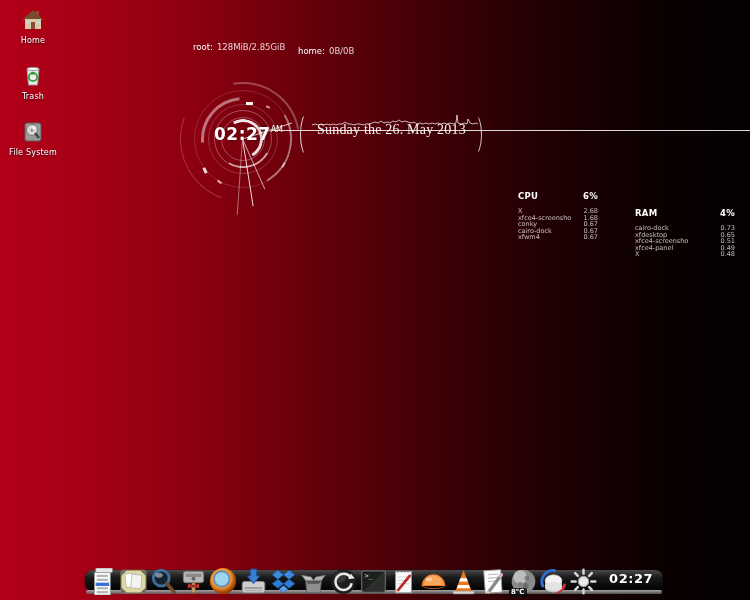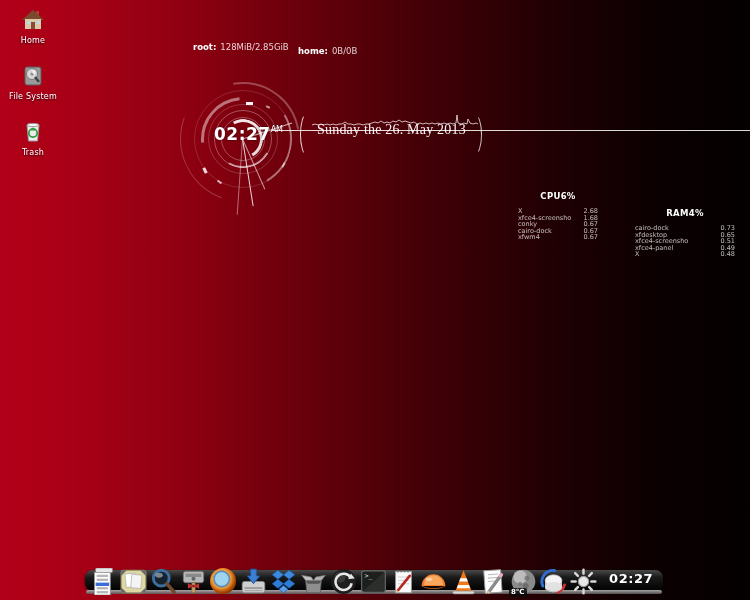--- a/index.html
+++ b/index.html
@@ -8,37 +8,37 @@
     font-family:"DejaVu Sans","Liberation Sans",sans-serif;
     background:linear-gradient(to right,#b20019 0%,#a80016 10%,#8e0011 25%,#64000a 42%,#3f0006 58%,#1f0003 74%,#0b0001 88%,#040000 100%);
   }
   
   .dicon-col{position:absolute;left:4px;top:8px;width:58px;}
   .desk-item{width:58px;text-align:center;margin-bottom:19px;}
   .desk-item .ig{display:inline-block;width:24px;height:24px;}
   .desk-label{display:block;margin-top:0;font-size:8px;color:#fff;text-shadow:0 1px 2px rgba(0,0,0,.8);letter-spacing:.2px;}
   
   .diskline{position:absolute;color:#fff;font-size:8.5px;}
-  .diskline b{font-weight:bold;margin-right:4px;padding-left:36px;}
+  .diskline b{font-weight:normal;margin-right:4px;padding-left:36px;}
   .diskline .val{color:rgba(255,255,255,.82);font-weight:normal;margin-top:12px;}
   
   .clockw{position:absolute;left:178px;top:76px;width:130px;height:128px;}
   .ring{position:absolute;border-radius:50%;box-sizing:border-box;}
   .tick{position:absolute;background:#fff;}
   .hand{position:absolute;left:64.4px;top:63px;width:1.2px;transform-origin:50% 0;background:rgba(255,255,255,.85);}
   .time-txt{position:absolute;left:214px;top:124px;color:#fff;font-size:17px;font-weight:bold;letter-spacing:.5px;text-shadow:0 0 3px rgba(0,0,0,.5);}
   .time-txt sup{font-size:8px;font-weight:normal;vertical-align:8px;letter-spacing:0;}
   .dateline{position:absolute;left:272px;top:130px;width:478px;height:1px;background:rgba(255,255,255,.85);}
   .paren-l{position:absolute;left:300px;top:113px;width:14px;height:43px;border:1.5px solid transparent;border-left-color:rgba(255,255,255,.85);border-radius:50%;box-sizing:border-box;}
   .paren-r{position:absolute;left:468px;top:114px;width:14px;height:41px;border:1.5px solid transparent;border-right-color:rgba(255,255,255,.8);border-radius:50%;box-sizing:border-box;}
   .wave{position:absolute;left:312px;top:111px;}
   .date-txt{position:absolute;left:317px;top:122px;color:rgba(255,255,255,.95);font-size:14px;letter-spacing:.2px;font-family:Liberation Serif, serif;}
   
   .statbox{position:absolute;color:#fff;}
-  .statbox .hd{display:flex;justify-content:center;font-size:8.5px;font-weight:bold;letter-spacing:.3px;}
+  .statbox .hd{display:flex;justify-content:space-between;font-size:8.5px;font-weight:bold;letter-spacing:.3px;}
   .statbox .rows{margin-top:7px;}
   .statbox .prow{display:flex;justify-content:space-between;font-size:6.5px;line-height:6.6px;color:rgba(255,255,255,.72);}
   #cpu-box{left:518px;top:191px;width:80px;}
   #ram-box{left:635px;top:208px;width:100px;}
   
   .dock{position:absolute;left:85px;top:565px;width:578px;height:35px;}
   .dock-bar{position:absolute;left:0;right:0;top:5px;height:21px;border-radius:8px;
     background:linear-gradient(180deg,#4a4a4a 0%,#1a1a1a 35%,#060606 85%);box-shadow:0 1px 3px rgba(0,0,0,.6);}
   .dock-floor{position:absolute;left:1px;right:1px;top:25px;height:4px;border-radius:2px;
     background:linear-gradient(#c0c0c0,#5a5a5a);opacity:.85;}
@@ -68,39 +68,39 @@
           <rect x="10" y="14" width="4" height="7" fill="#8a4a35"></rect>
           <rect x="6" y="13" width="3" height="3" fill="#b8dce8"></rect>
           <rect x="16" y="13" width="3" height="3" fill="#b8dce8"></rect>
         </svg>
       </span>
       <span class="desk-label">Home</span>
     </div>
     <div class="desk-item">
       <span class="ig">
         <svg viewBox="0 0 24 24">
+          <path d="M6,5 h12 l-1.5,16 h-9 Z" fill="#ececec" stroke="#9a9a9a" stroke-width="1"></path>
+          <ellipse cx="12" cy="5" rx="6" ry="1.6" fill="#f8f8f8" stroke="#9a9a9a" stroke-width="1"></ellipse>
+          <circle cx="12" cy="13" r="4.2" fill="none" stroke="#2f9e3f" stroke-width="1.8"></circle>
+          <polygon points="12,7.2 14.4,10.4 9.6,10.4" fill="#2f9e3f"></polygon>
+        </svg>
+      </span>
+      <span class="desk-label">Trash</span>
+    </div>
+    <div class="desk-item">
+      <span class="ig">
+        <svg viewBox="0 0 24 24">
           <rect x="4" y="3" width="16" height="18" rx="2" fill="#9a9a9a" stroke="#5a5a5a" stroke-width="1"></rect>
           <circle cx="11" cy="10" r="5.5" fill="#d8d8d8" stroke="#777" stroke-width="1"></circle>
           <circle cx="11" cy="10" r="1.5" fill="#888"></circle>
           <line x1="14" y1="13" x2="18" y2="18" stroke="#444" stroke-width="2.5"></line>
           <circle cx="13" cy="8" r="2" fill="#fff" opacity=".6"></circle>
         </svg>
       </span>
       <span class="desk-label">File System</span>
-    </div>
-    <div class="desk-item">
-      <span class="ig">
-        <svg viewBox="0 0 24 24">
-          <path d="M6,5 h12 l-1.5,16 h-9 Z" fill="#ececec" stroke="#9a9a9a" stroke-width="1"></path>
-          <ellipse cx="12" cy="5" rx="6" ry="1.6" fill="#f8f8f8" stroke="#9a9a9a" stroke-width="1"></ellipse>
-          <circle cx="12" cy="13" r="4.2" fill="none" stroke="#2f9e3f" stroke-width="1.8"></circle>
-          <polygon points="12,7.2 14.4,10.4 9.6,10.4" fill="#2f9e3f"></polygon>
-        </svg>
-      </span>
-      <span class="desk-label">Trash</span>
     </div>
   </div>
 
   <div class="diskline" style="left:157px;top:42px;">
     <b>root:</b><span class="val">128MiB/2.85GiB</span>
   </div>
   <div class="diskline" style="left:262px;top:46px;">
     <b>home:</b><span class="val">0B/0B</span>
   </div>
 

